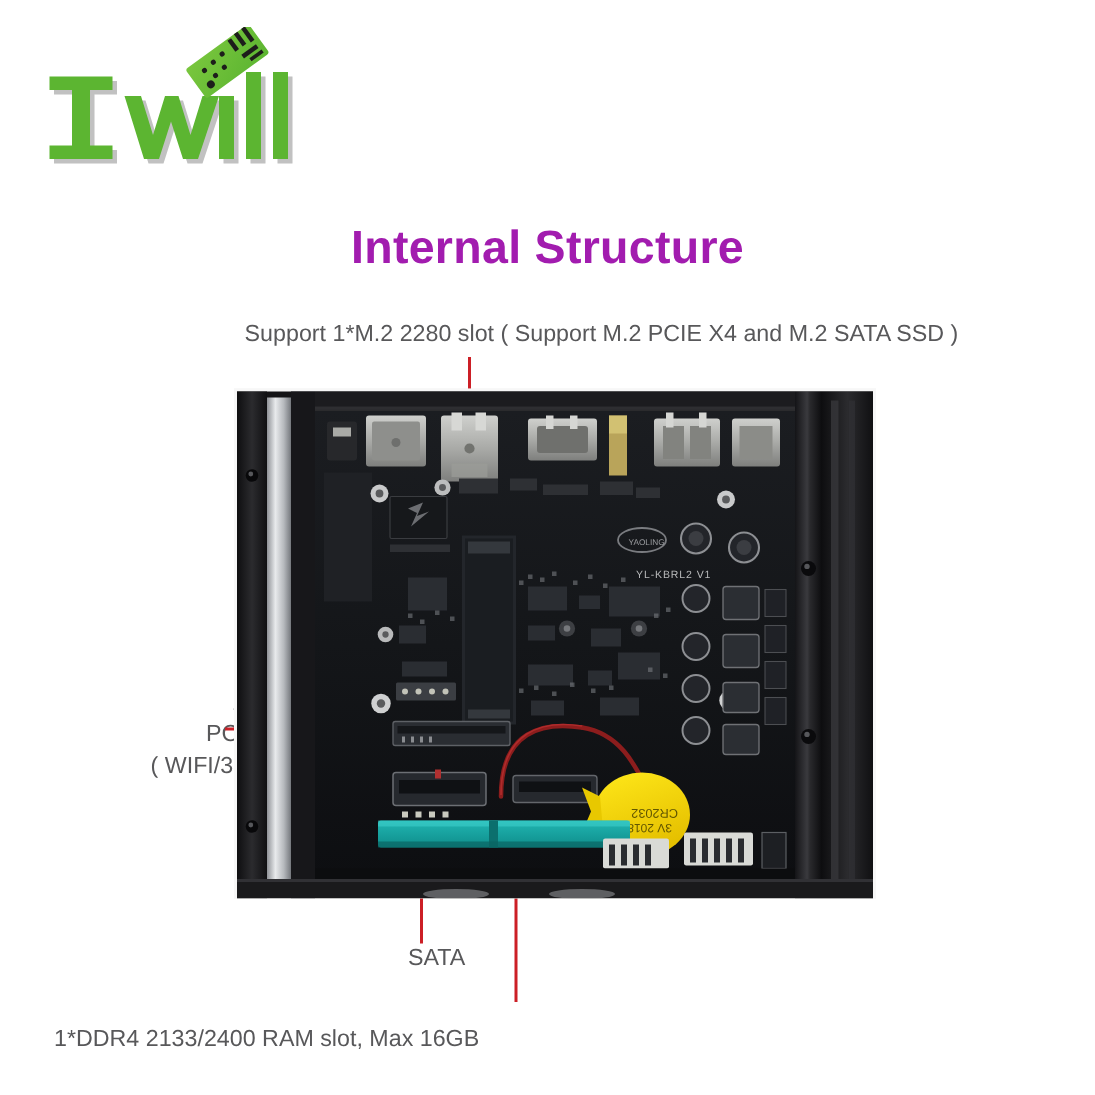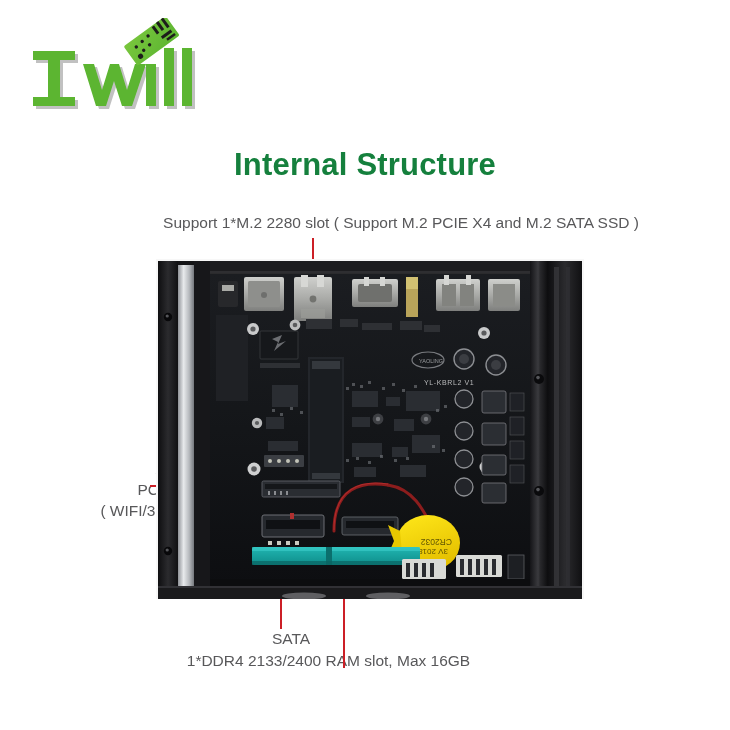--- a/index.html
+++ b/index.html
@@ -27,21 +27,21 @@
 
   
   #page-title {
     position: absolute;
     left: 0;
     top: 147px;
     width: 730px;
     text-align: center;
     font-size: 31px;
     font-weight: bold;
-    color: #15803d;
+    color: #a21caf;
     letter-spacing: 0.2px;
   }
 
   
   .callout {
     position: absolute;
     color: #58585a;
     font-size: 15.5px;
     line-height: 20px;
     white-space: nowrap;
@@ -62,23 +62,23 @@
     line-height: 21px;
     white-space: normal;
   }
   #callout-sata {
     left: 236px;
     top: 629px;
     width: 92px;
   }
   #callout-ram {
     left: 0;
-    top: 651px;
+    top: 683px;
     width: 585px;
-    text-align: center;
+    text-align: left;
   }
 
   
   .leader {
     position: absolute;
     background: #cc1f26;
   }
   .leader-v { width: 2px; }
   .leader-h { height: 2px; }
 

